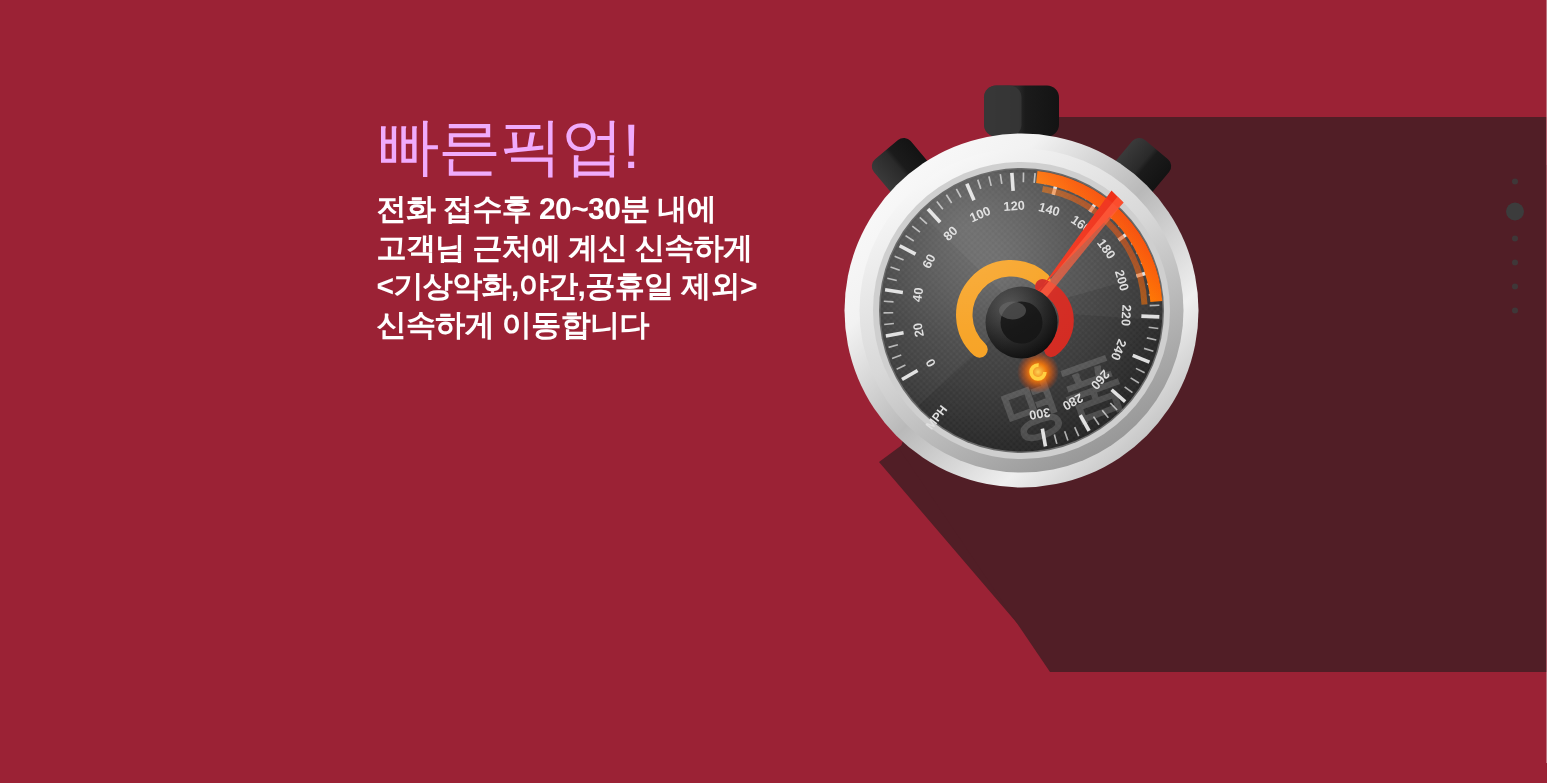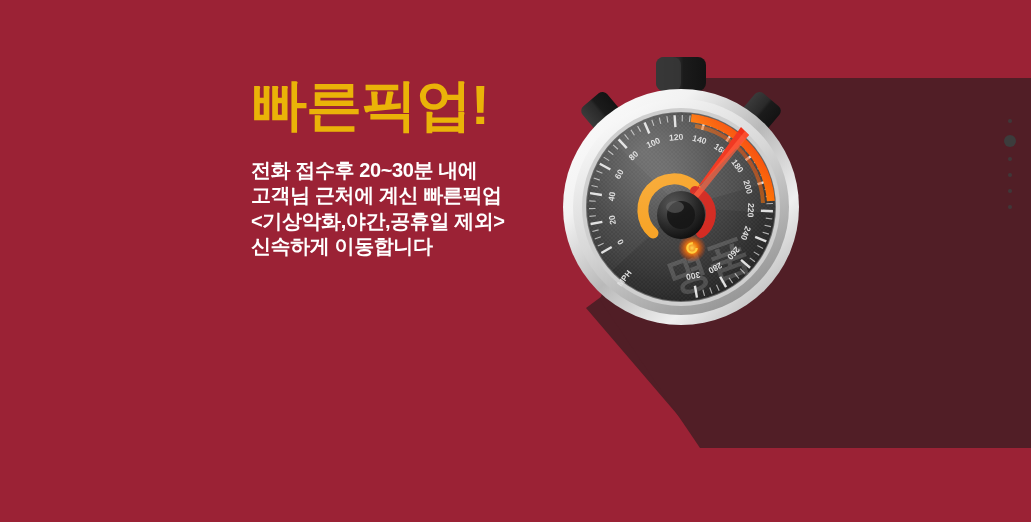--- a/index.html
+++ b/index.html
@@ -25,29 +25,29 @@
   }
 
   
   #copy{
     position:absolute;
     left:251px; top:76px;
     width:300px;
     z-index:6;
   }
   #headline{
-    font-size:56px;
-    font-weight:bold;
-    color:#eab308;
+    font-size:42px;
+    font-weight:normal;
+    color:#f0abfc;
     letter-spacing:-1px;
     line-height:1.05;
     white-space:nowrap;
   }
   #body-copy{
-    margin-top:23px;
+    margin-top:8px;
     font-size:20px;
     font-weight:bold;
     color:#ffffff;
     line-height:25.5px;
     letter-spacing:-0.4px;
   }
   #body-copy .line{ display:block; white-space:nowrap; }
 
   
   #stopwatch-wrap{
@@ -90,21 +90,21 @@
 
   <svg id="long-shadow" viewBox="0 0 1031 522" preserveAspectRatio="none">
     <polygon points="688,78 1031,78 1031,448 706,448 586,308 640,268" fill="#511E26"></polygon>
     <polygon points="660,110 1031,110 1031,448 700,448 600,300" fill="#511E26"></polygon>
   </svg>
 
   <div id="copy">
     <div id="headline">빠른픽업!</div>
     <div id="body-copy">
       <span class="line">전화 접수후 20~30분 내에</span>
-      <span class="line">고객님 근처에 계신 빠른픽업</span>
+      <span class="line">고객님 근처에 계신 신속하게</span>
       <span class="line">&lt;기상악화,야간,공휴일 제외&gt;</span>
       <span class="line">신속하게 이동합니다</span>
     </div>
   </div>
 
   <div id="stopwatch-wrap">
   <svg id="stopwatch-svg" viewBox="0 0 272 272">
     <defs>
       <linearGradient id="bezelGrad" x1="0" y1="0" x2="1" y2="1">
         <stop offset="0%" stop-color="#ffffff"></stop>

